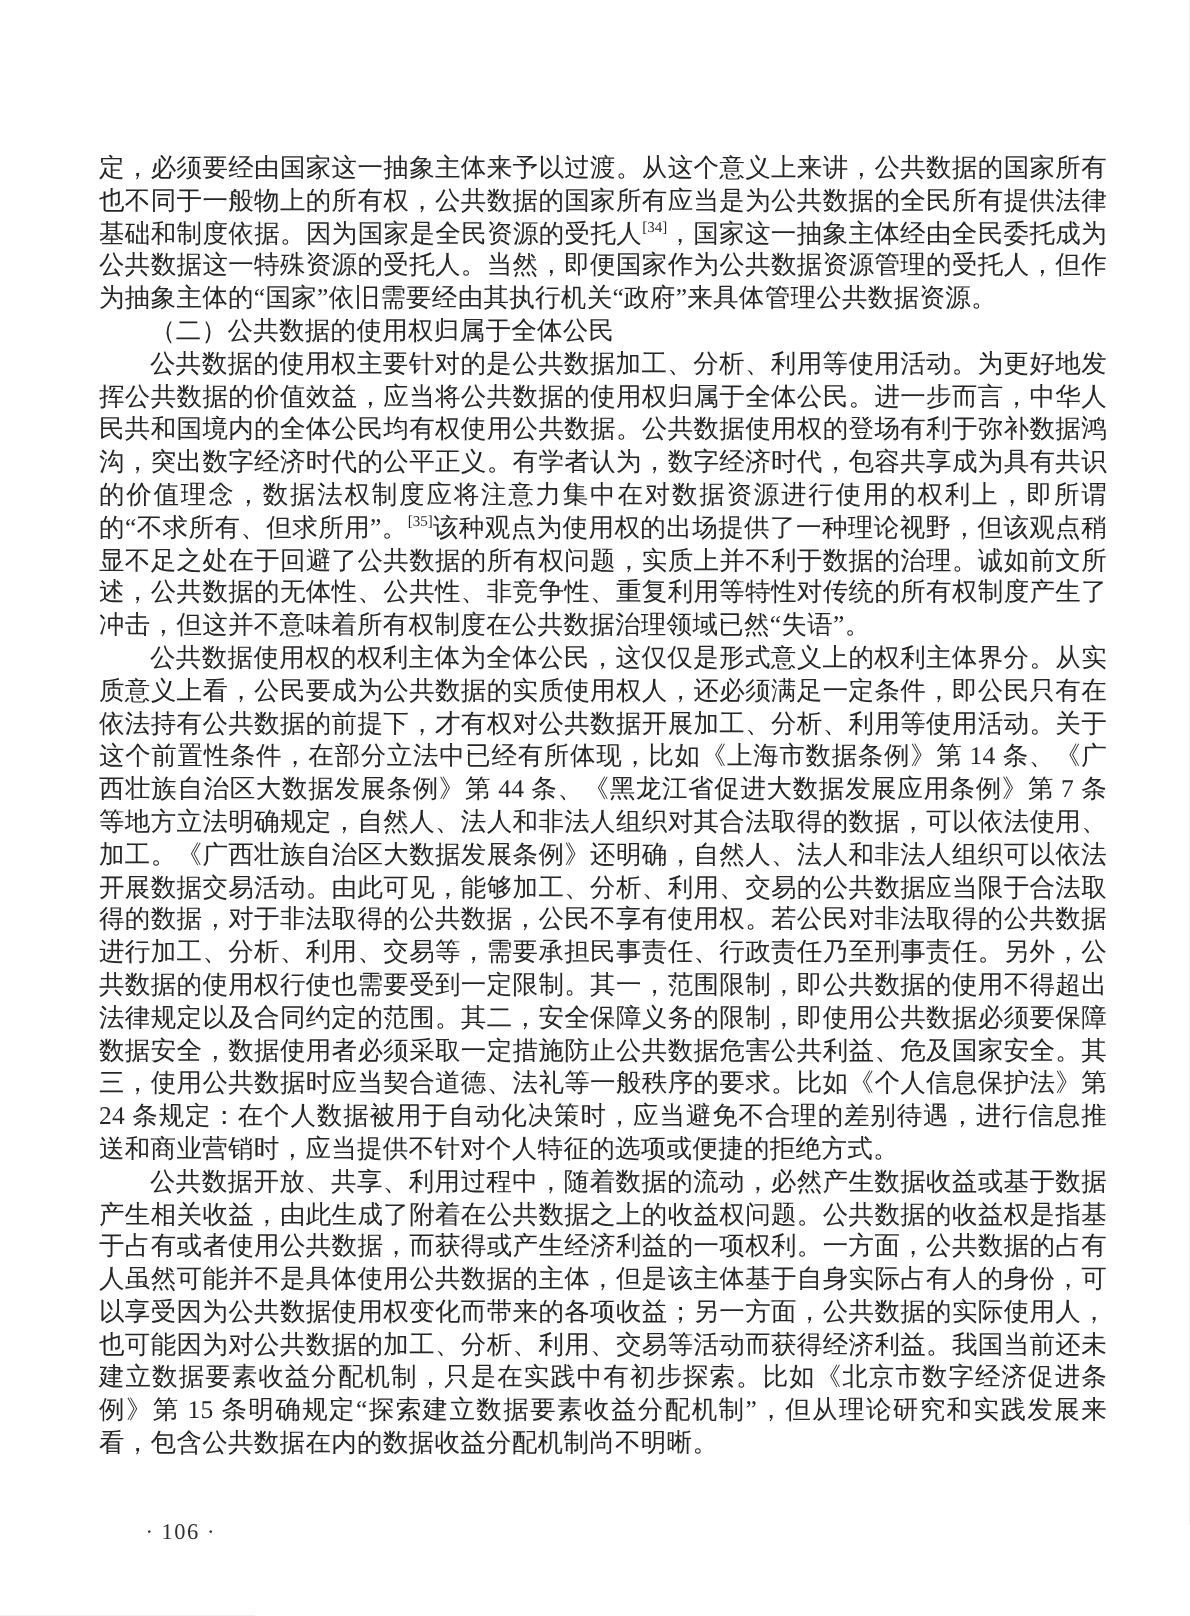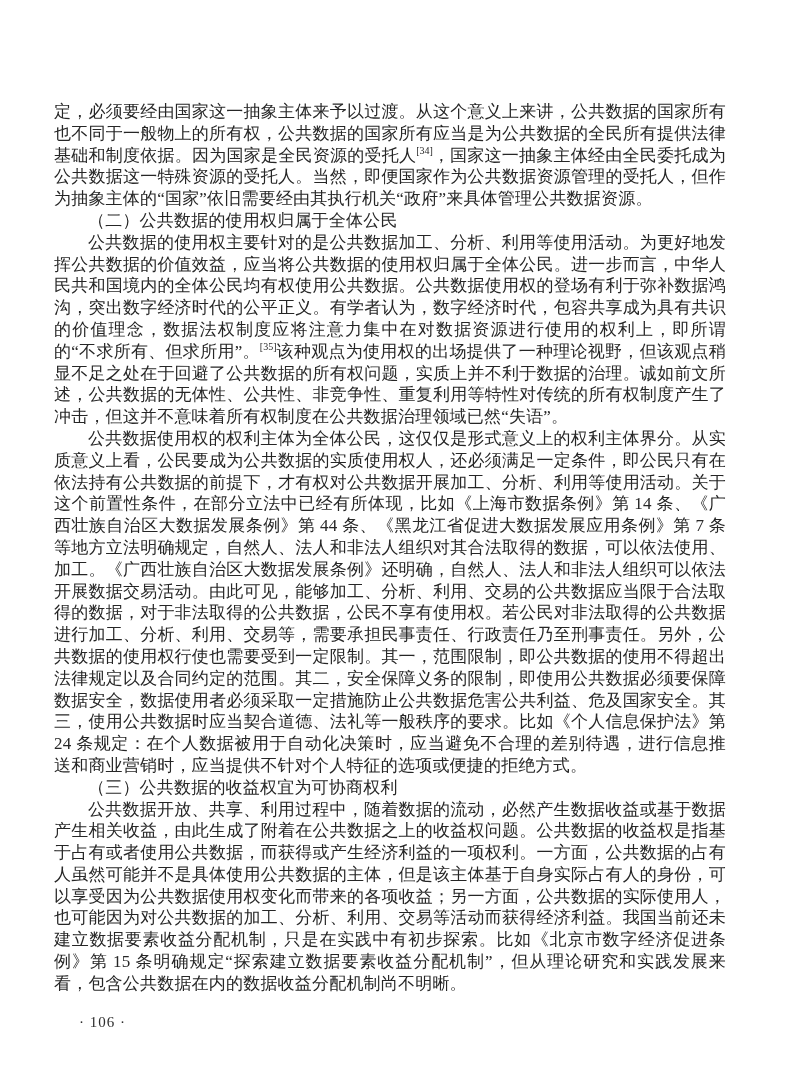--- a/index.html
+++ b/index.html
@@ -11,21 +11,21 @@
     position: relative;
     width: 793px;
     height: 1077px;
     background: #ffffff;
     overflow: hidden;
     font-family: "Liberation Serif", "DejaVu Serif", serif;
     color: #262626;
   }
   .text-block {
     position: absolute;
-    left: 54px;
+    left: 66px;
     top: 101px;
     width: 672px;
     font-size: 17px;
     line-height: 21.8px;
     letter-spacing: 0.2px;
     text-align: justify;
   }
   .para {
     margin: 0;
     padding: 0;
@@ -39,21 +39,21 @@
     font-weight: normal;
   }
   sup.fn {
     font-size: 10px;
     line-height: 0;
     vertical-align: super;
     letter-spacing: 0;
   }
   .page-number {
     position: absolute;
-    left: 79px;
+    left: 97px;
     top: 1014px;
     font-size: 15px;
     letter-spacing: 1px;
     color: #2e2e2e;
   }
 </style>
 </head>
 <body>
 
 <div class="page">
@@ -61,21 +61,20 @@
   <div class="text-block">
 
     <p class="para no-indent"><span>定，必须要经由国家这一抽象主体来予以过渡。从这个意义上来讲，公共数据的国家所有也不同于一般物上的所有权，公共数据的国家所有应当是为公共数据的全民所有提供法律基础和制度依据。因为国家是全民资源的受托人</span><sup class="fn">[34]</sup><span>，国家这一抽象主体经由全民委托成为公共数据这一特殊资源的受托人。当然，即便国家作为公共数据资源管理的受托人，但作为抽象主体的“国家”依旧需要经由其执行机关“政府”来具体管理公共数据资源。</span></p>
 
     <p class="para heading">（二）公共数据的使用权归属于全体公民</p>
 
     <p class="para"><span>公共数据的使用权主要针对的是公共数据加工、分析、利用等使用活动。为更好地发挥公共数据的价值效益，应当将公共数据的使用权归属于全体公民。进一步而言，中华人民共和国境内的全体公民均有权使用公共数据。公共数据使用权的登场有利于弥补数据鸿沟，突出数字经济时代的公平正义。有学者认为，数字经济时代，包容共享成为具有共识的价值理念，数据法权制度应将注意力集中在对数据资源进行使用的权利上，即所谓的“不求所有、但求所用”。</span><sup class="fn">[35]</sup><span>该种观点为使用权的出场提供了一种理论视野，但该观点稍显不足之处在于回避了公共数据的所有权问题，实质上并不利于数据的治理。诚如前文所述，公共数据的无体性、公共性、非竞争性、重复利用等特性对传统的所有权制度产生了冲击，但这并不意味着所有权制度在公共数据治理领域已然“失语”。</span></p>
 
     <p class="para">公共数据使用权的权利主体为全体公民，这仅仅是形式意义上的权利主体界分。从实质意义上看，公民要成为公共数据的实质使用权人，还必须满足一定条件，即公民只有在依法持有公共数据的前提下，才有权对公共数据开展加工、分析、利用等使用活动。关于这个前置性条件，在部分立法中已经有所体现，比如《上海市数据条例》第 14 条、《广西壮族自治区大数据发展条例》第 44 条、《黑龙江省促进大数据发展应用条例》第 7 条等地方立法明确规定，自然人、法人和非法人组织对其合法取得的数据，可以依法使用、加工。《广西壮族自治区大数据发展条例》还明确，自然人、法人和非法人组织可以依法开展数据交易活动。由此可见，能够加工、分析、利用、交易的公共数据应当限于合法取得的数据，对于非法取得的公共数据，公民不享有使用权。若公民对非法取得的公共数据进行加工、分析、利用、交易等，需要承担民事责任、行政责任乃至刑事责任。另外，公共数据的使用权行使也需要受到一定限制。其一，范围限制，即公共数据的使用不得超出法律规定以及合同约定的范围。其二，安全保障义务的限制，即使用公共数据必须要保障数据安全，数据使用者必须采取一定措施防止公共数据危害公共利益、危及国家安全。其三，使用公共数据时应当契合道德、法礼等一般秩序的要求。比如《个人信息保护法》第 24 条规定：在个人数据被用于自动化决策时，应当避免不合理的差别待遇，进行信息推送和商业营销时，应当提供不针对个人特征的选项或便捷的拒绝方式。</p>
 
-    <p class="para heading">（三）公共数据的收益权宜为可协商权利</p>
 
     <p class="para">公共数据开放、共享、利用过程中，随着数据的流动，必然产生数据收益或基于数据产生相关收益，由此生成了附着在公共数据之上的收益权问题。公共数据的收益权是指基于占有或者使用公共数据，而获得或产生经济利益的一项权利。一方面，公共数据的占有人虽然可能并不是具体使用公共数据的主体，但是该主体基于自身实际占有人的身份，可以享受因为公共数据使用权变化而带来的各项收益；另一方面，公共数据的实际使用人，也可能因为对公共数据的加工、分析、利用、交易等活动而获得经济利益。我国当前还未建立数据要素收益分配机制，只是在实践中有初步探索。比如《北京市数字经济促进条例》第 15 条明确规定“探索建立数据要素收益分配机制”，但从理论研究和实践发展来看，包含公共数据在内的数据收益分配机制尚不明晰。</p>
 
 
   </div>
 
   <div class="page-number">· 106 ·</div>
 
 </div>
 

